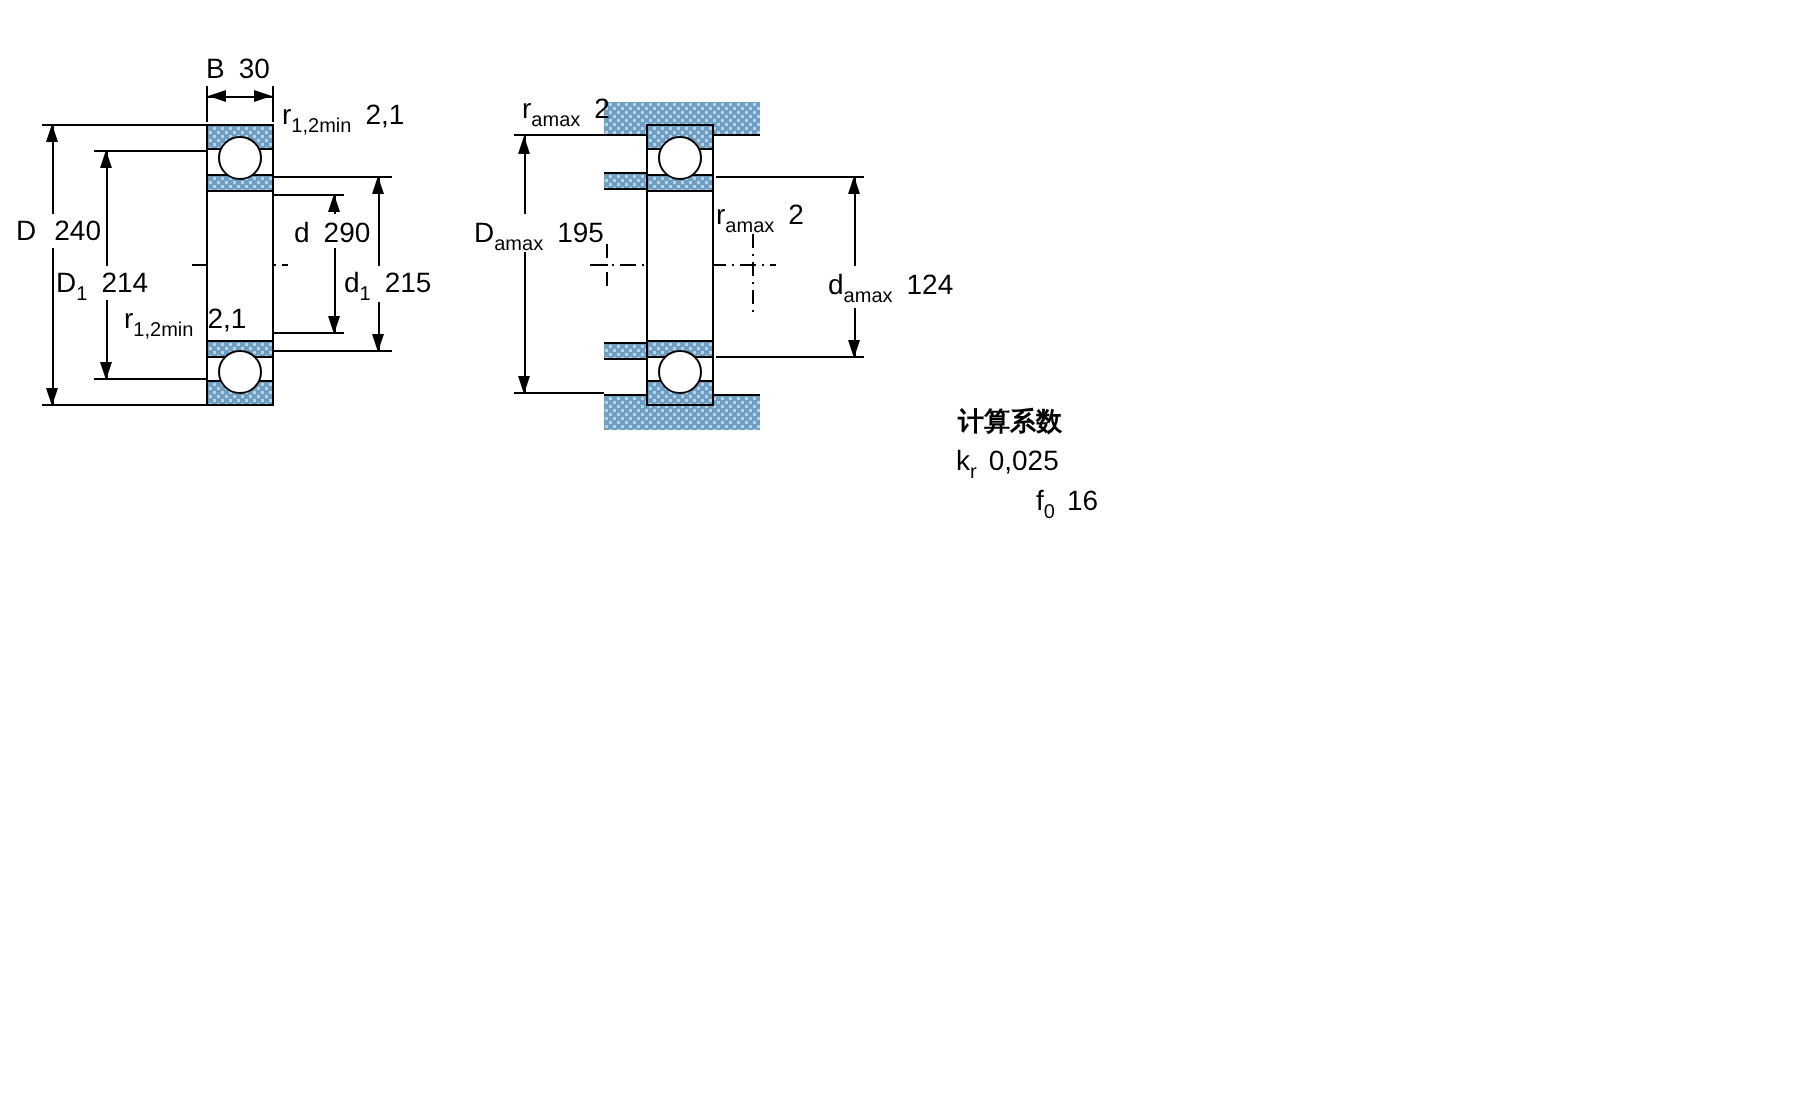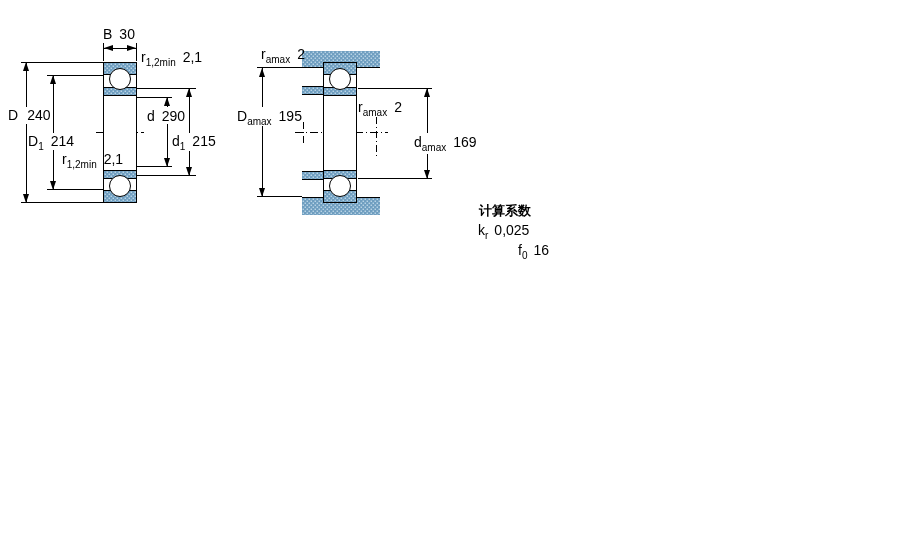--- a/index.html
+++ b/index.html
@@ -158,21 +158,21 @@
       <span>r</span><sub>amax</sub><span class="val">2</span>
     </div>
 
     <div class="h" style="left:358px;top:88px;width:74px;"></div>
     <div class="h" style="left:358px;top:178px;width:74px;"></div>
     <div class="v" style="left:427px;top:88px;height:45px;"></div>
     <div class="v" style="left:427px;top:154px;height:25px;"></div>
     <div class="aU" style="left:423.5px;top:88px;"></div>
     <div class="aD" style="left:423.5px;top:170px;"></div>
     <div class="lbl" style="left:414px;top:135px;">
-      <span>d</span><sub>amax</sub><span class="val">169</span>
+      <span>d</span><sub>amax</sub><span class="val">124</span>
     </div>
   </div>
 
   <div>
     <div class="lbl title" style="left:479px;top:204px;">计算系数</div>
     <div class="lbl" style="left:478px;top:223px;">
       <span>k</span><sub>r</sub><span class="val" style="margin-left:6px;">0,025</span>
     </div>
     <div class="lbl" style="left:478px;top:243px;margin-left:40px;">
       <span>f</span><sub>0</sub><span class="val" style="margin-left:6px;">16</span>

